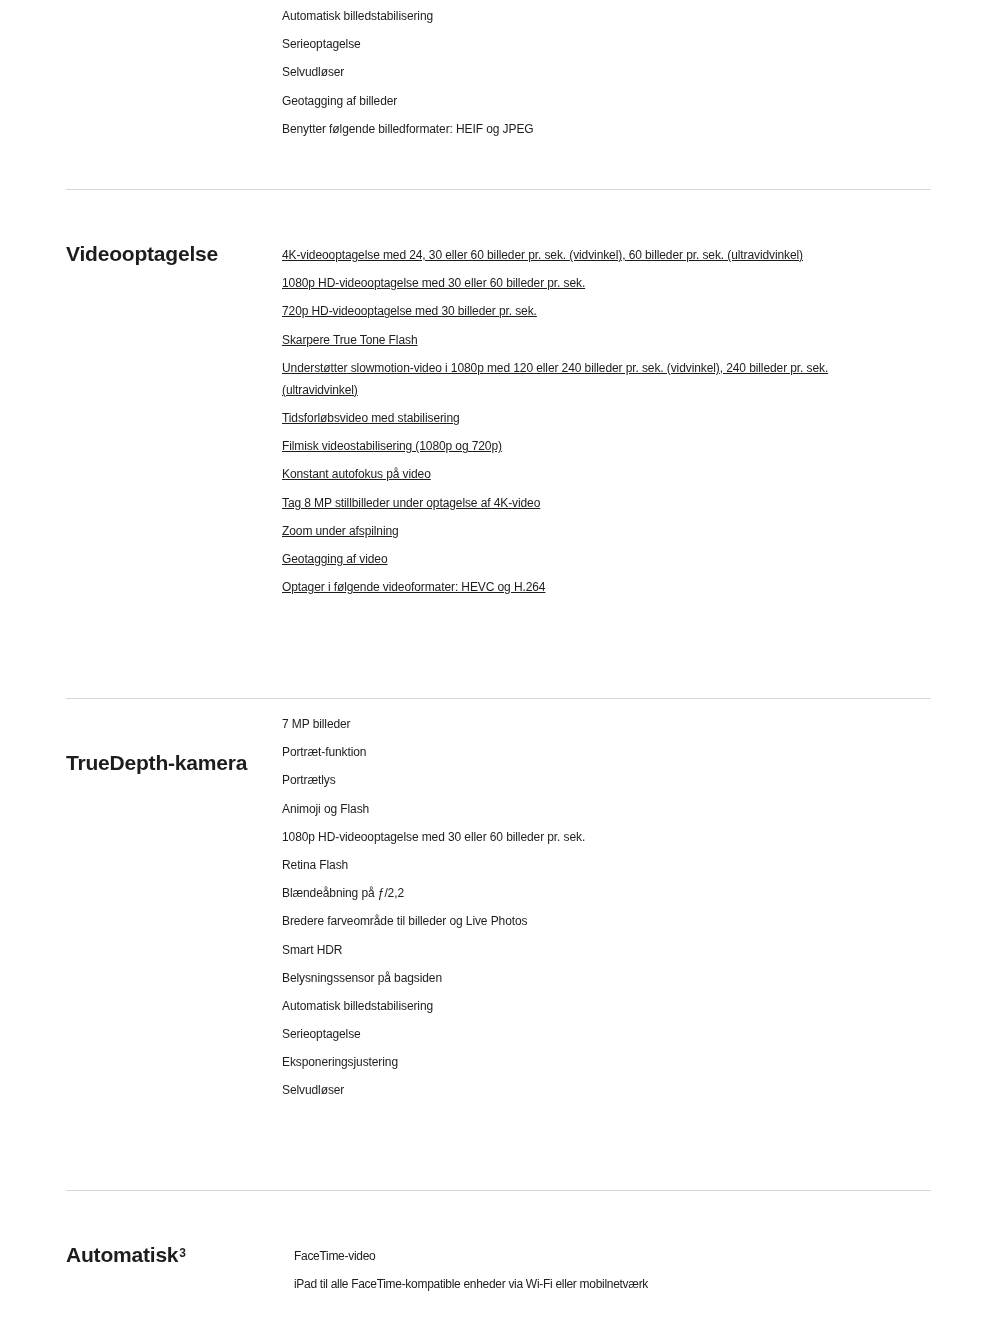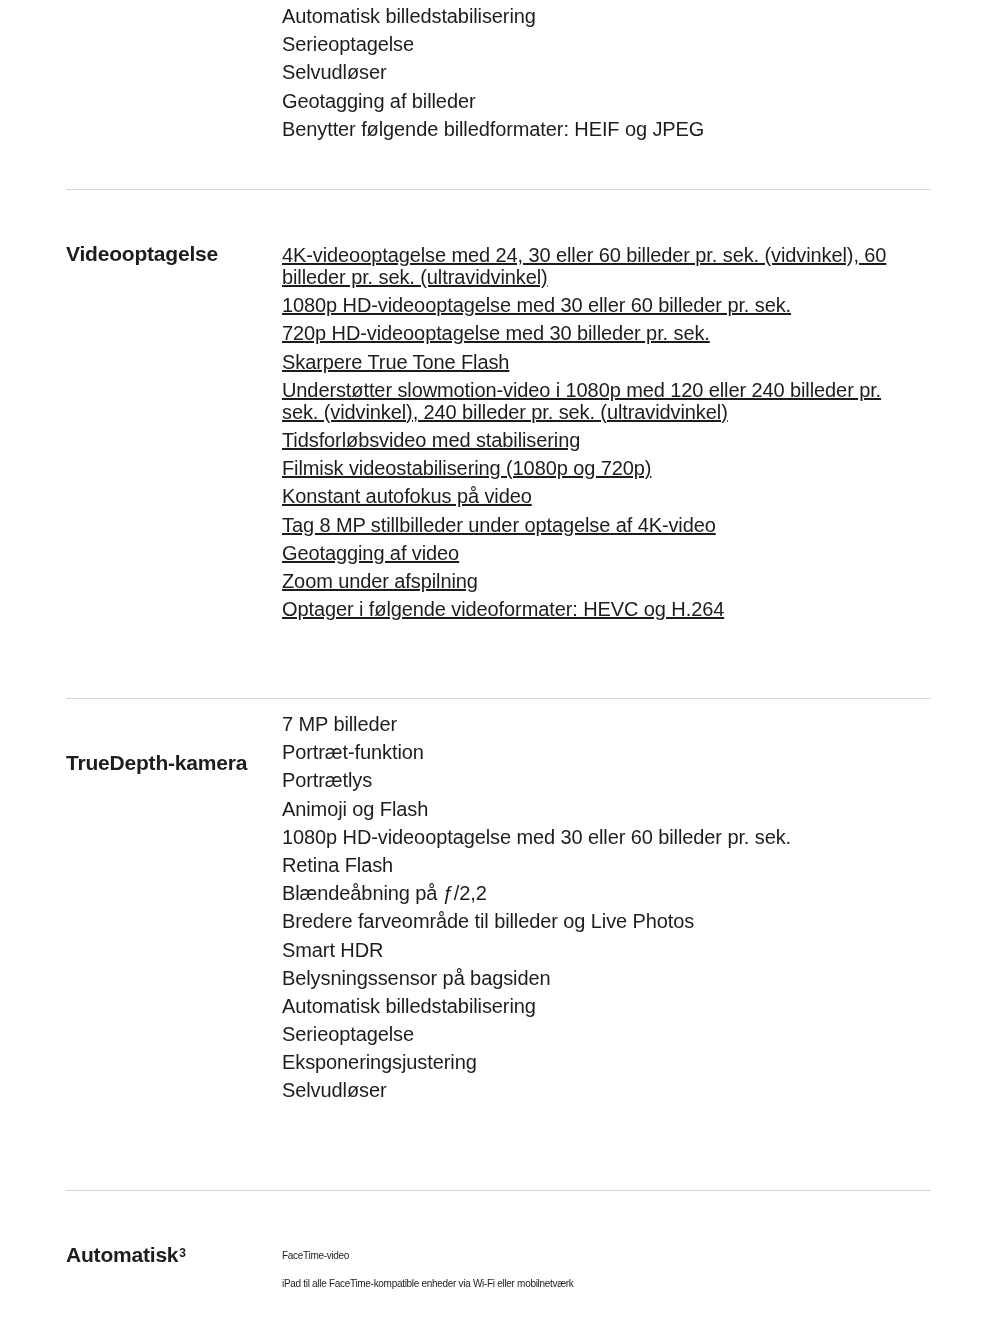--- a/index.html
+++ b/index.html
@@ -44,36 +44,37 @@
     }
     .spec-list {
       list-style: none;
       margin: 0;
       padding: 0;
       position: absolute;
       left: 216px;
       width: 620px;
     }
     .spec-list li {
-      font-size: 20px;
+      font-size: 12px;
       line-height: 22px;
       color: #1d1d1f;
       margin: 0 0 6.2px 0;
       letter-spacing: -0.1px;
     }
     .divider {
       position: absolute;
       left: 0;
       width: 865px;
       height: 0;
       border-top: 1.5px solid #d6d6d6;
     }
     .narrow li {
-      font-size: 10px;
+      font-size: 12px;
       letter-spacing: -0.3px;
+      margin-left: 12px;
     }
   </style>
 </head>
 <body>
 
 <div class="page">
 
   <div class="section">
     <ul class="spec-list" style="top:5px;">
       <li>Automatisk billedstabilisering</li>
@@ -91,22 +92,22 @@
     <ul class="spec-list" style="top:244px;text-decoration:underline;">
       <li>4K-videooptagelse med 24, 30 eller 60 billeder pr. sek. (vidvinkel), 60 billeder pr. sek. (ultravidvinkel)</li>
       <li>1080p HD-videooptagelse med 30 eller 60 billeder pr. sek.</li>
       <li>720p HD-videooptagelse med 30 billeder pr. sek.</li>
       <li>Skarpere True Tone Flash</li>
       <li>Understøtter slowmotion-video i 1080p med 120 eller 240 billeder pr. sek. (vidvinkel), 240 billeder pr. sek. (ultravidvinkel)</li>
       <li>Tidsforløbsvideo med stabilisering</li>
       <li>Filmisk videostabilisering (1080p og 720p)</li>
       <li>Konstant autofokus på video</li>
       <li>Tag 8 MP stillbilleder under optagelse af 4K-video</li>
+      <li>Zoom under afspilning</li>
       <li>Geotagging af video</li>
-      <li>Zoom under afspilning</li>
       <li>Optager i følgende videoformater: HEVC og H.264</li>
     </ul>
   </div>
 
   <div class="divider" style="top:698px;"></div>
 
   <div class="section">
     <h2 class="section-title" style="top:750px;">TrueDepth-kamera</h2>
     <ul class="spec-list" style="top:713px;">
       <li>7 MP billeder</li>

